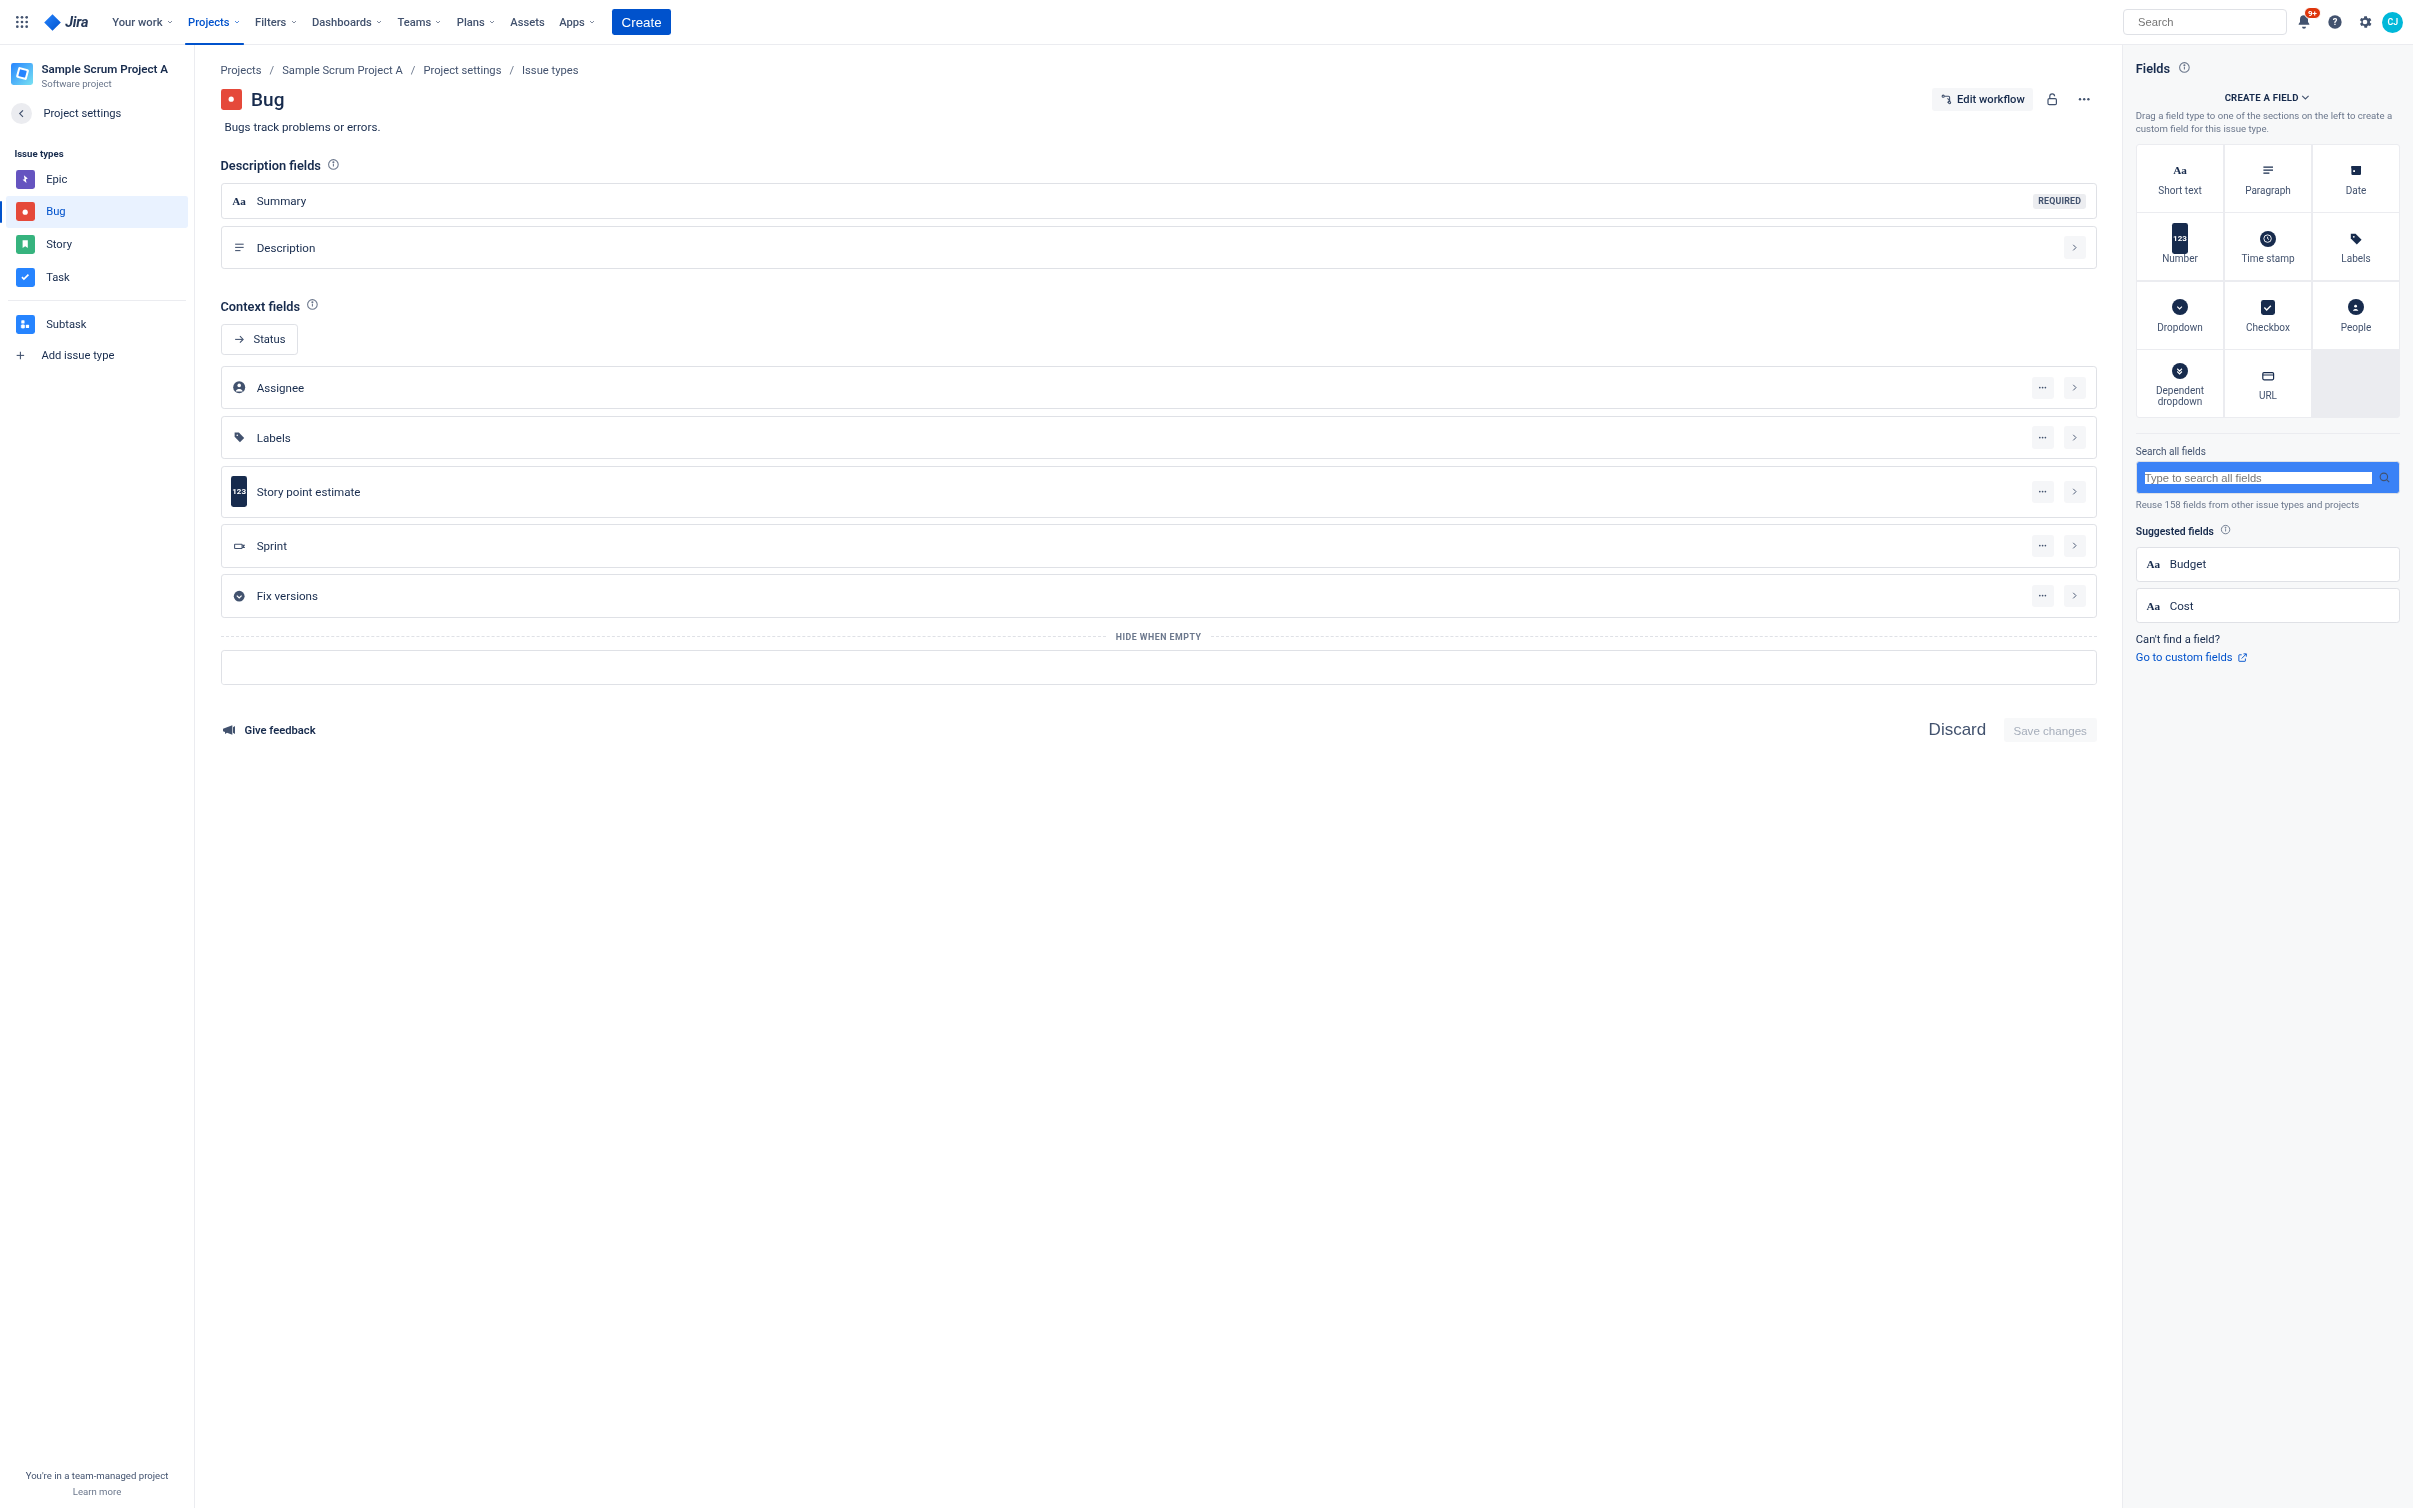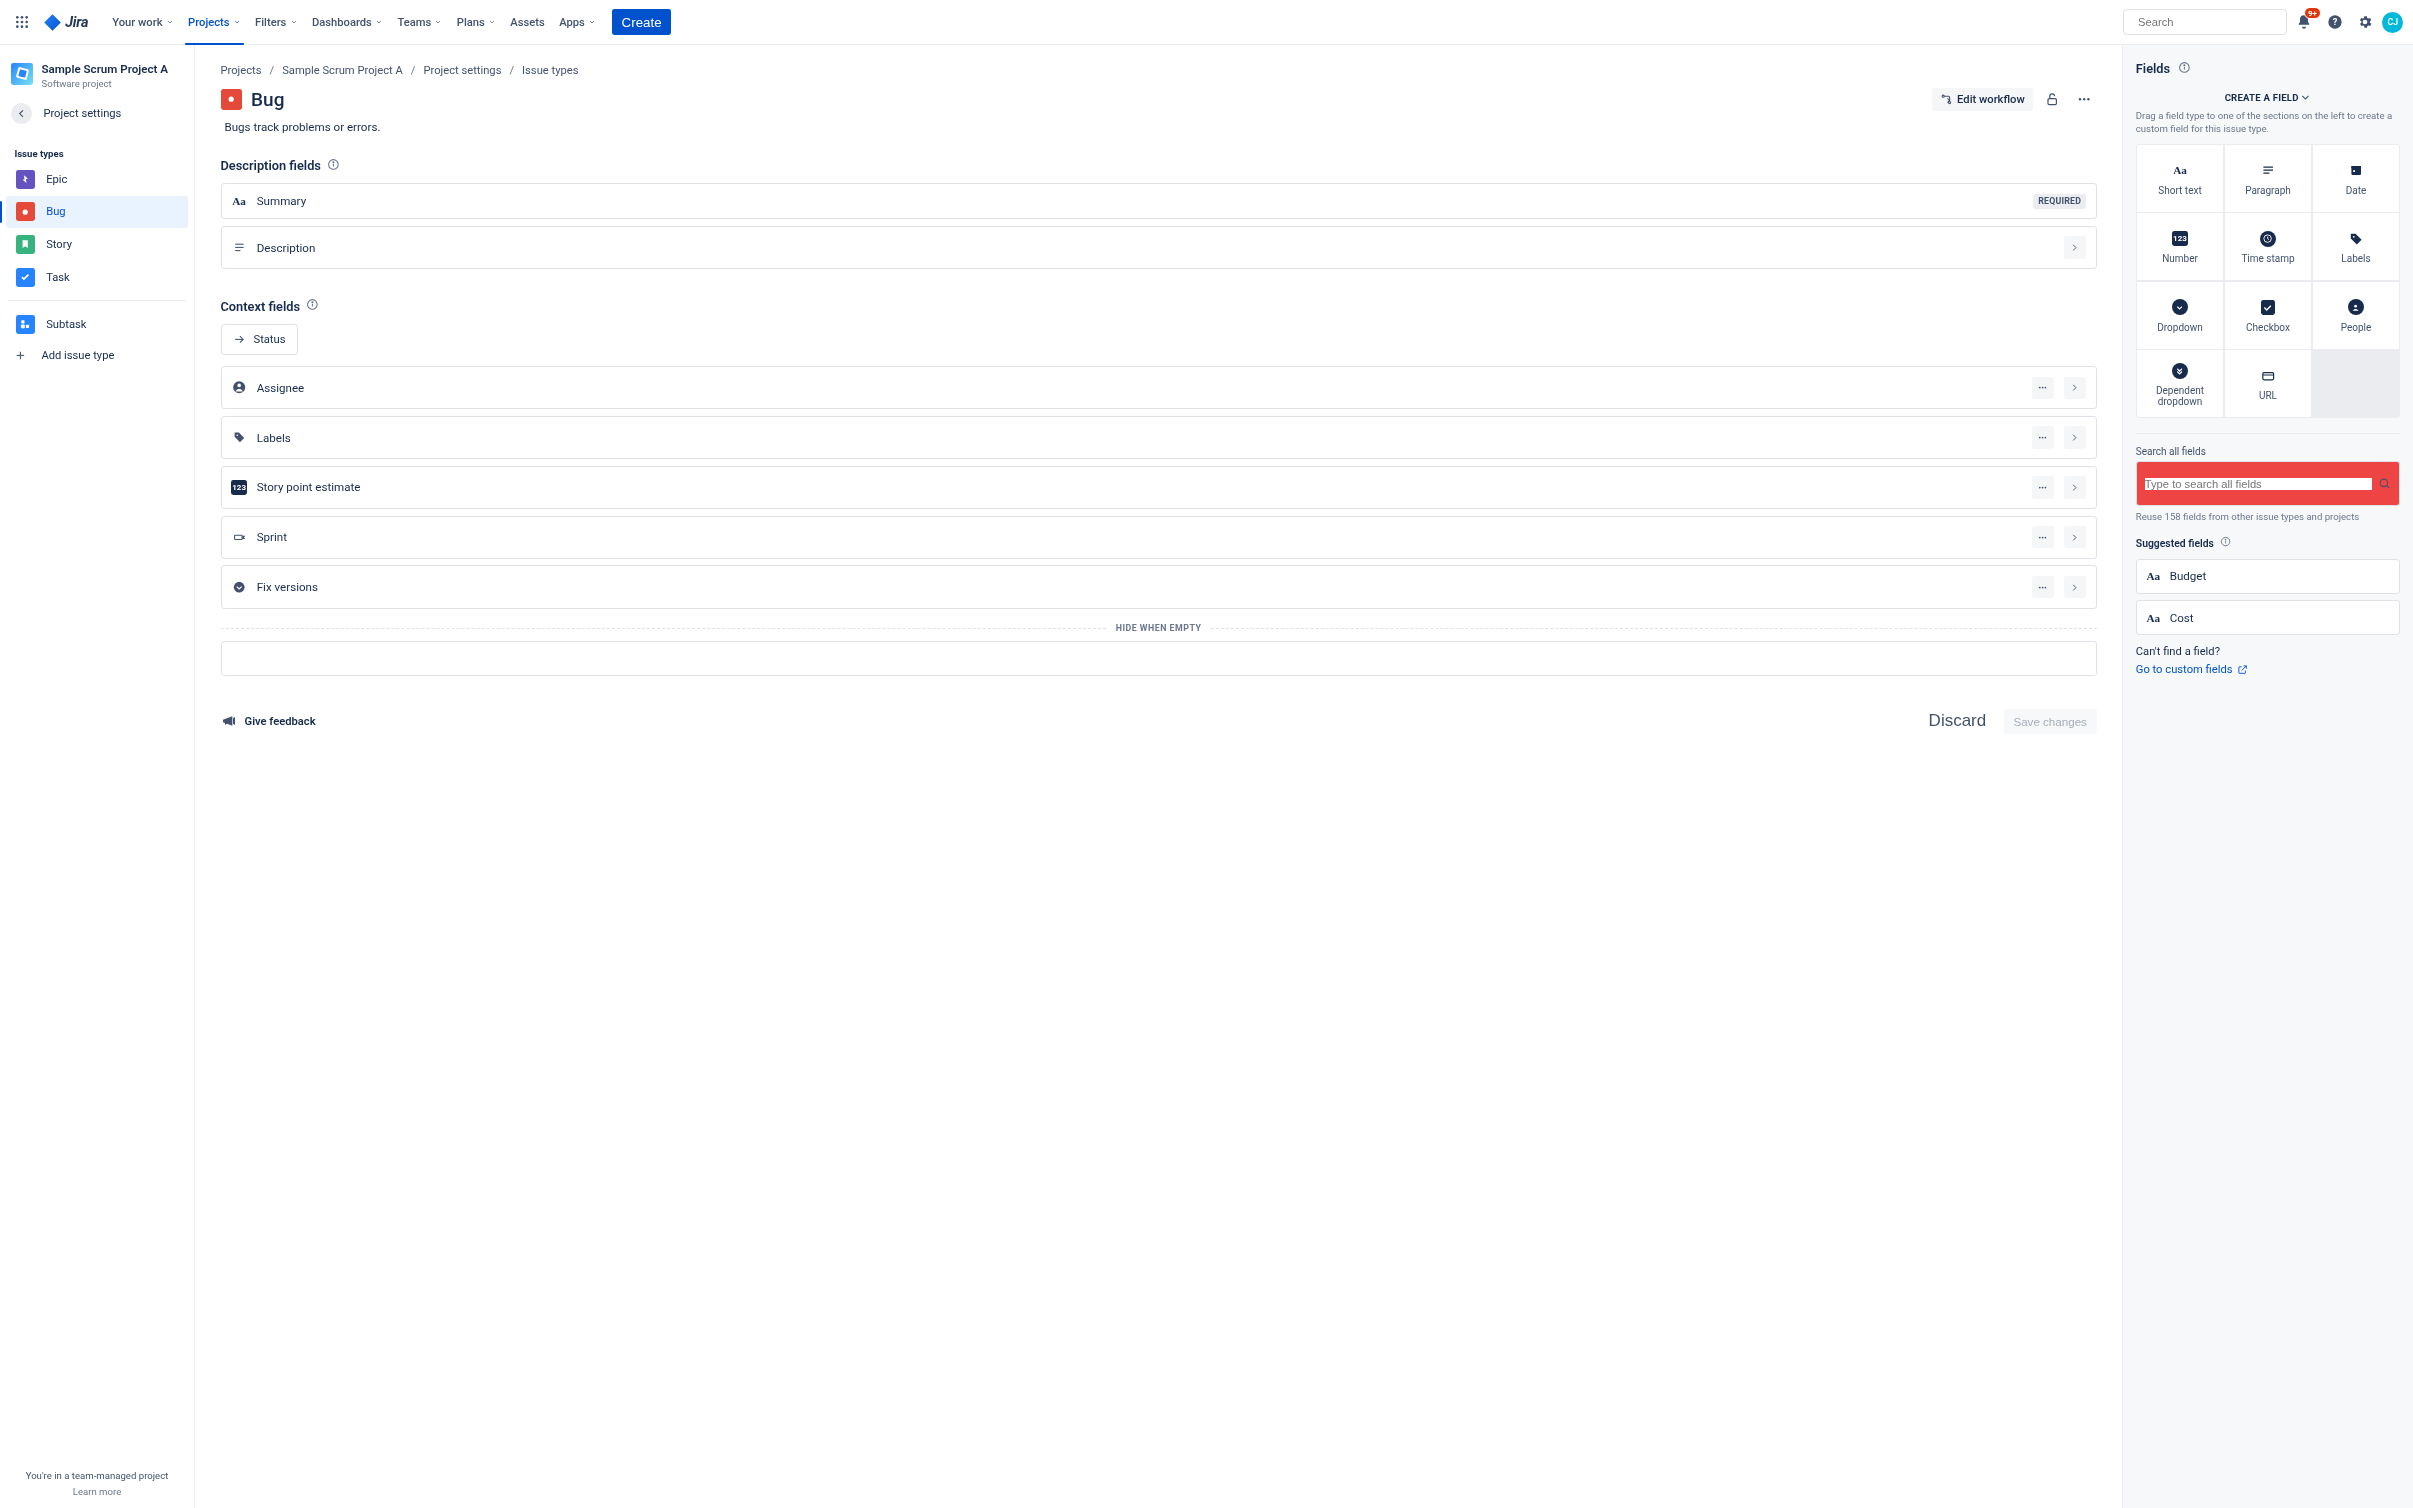--- a/index.html
+++ b/index.html
@@ -193,27 +193,27 @@
     background:#fff; height:67px;
     display:flex; flex-direction:column; align-items:center; justify-content:center;
     gap:4.8px; cursor:grab; font-size:10px; color:#42526E; padding:3.2px;
     text-align:center;
   }
   .field-type.blank{visibility:hidden;}
   .ft-ic {
     width:19px; height:19px; display:flex; align-items:center; justify-content:center;
     color:#172B4D;
   }
-  .ft-ic.dark { background:#172B4D; color:#fff; border-radius:2.4px; width:16px; height:15px; font-size:8px; font-weight:700;}
+  .ft-ic.dark { background:#172B4D; color:#fff; border-radius:2.4px; width:16px; height:31px; font-size:8px; font-weight:700;}
   .ft-ic.circle{ width:16px;height:16px; background:#172B4D; border-radius:50%; color:#fff;}
   .rp-divider{ height:1.6px; background:#ebecf0; margin: 3.2px 0 11.2px;}
   .rp-label { font-size:10px; color:#42526E; margin-bottom:4.8px;}
   .rp-search {
-    display:flex; align-items:center; background:#ef4444; border:0.8px solid #dfe1e6;
-    border-radius:3.2px; padding:15px 8px; gap:6.4px; margin-bottom:4.8px;
+    display:flex; align-items:center; background:#3b82f6; border:0.8px solid #dfe1e6;
+    border-radius:3.2px; padding:9px 8px; gap:6.4px; margin-bottom:4.8px;
   }
   .rp-search input{ flex:1; border:none; outline:none; font-size:11.2px;}
   .rp-hint { font-size:9.6px; color:#6B778C; margin-bottom:14.4px;}
   .sugg-head{ display:flex; align-items:center; gap:6.4px; font-size:10.4px; font-weight:600; margin-bottom:8px;}
   .sugg-item {
     background:#fff; border:0.8px solid #dfe1e6; border-radius:3.2px;
     padding:9.6px; display:flex; align-items:center; gap:9.6px; margin-bottom:6.4px;
     cursor:grab; font-size:11.6px;
   }
   .rp-foot { margin-top:9.6px;}

